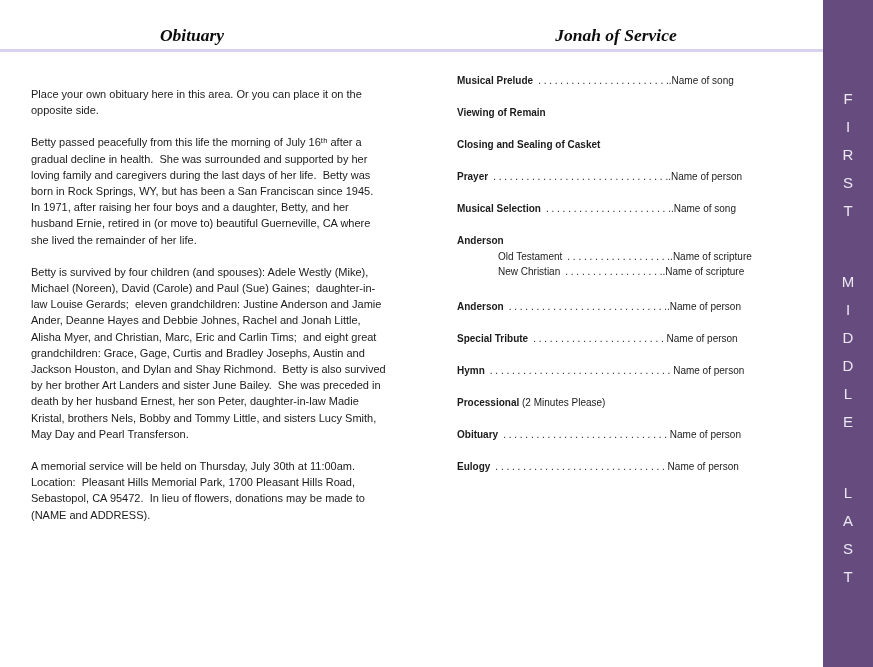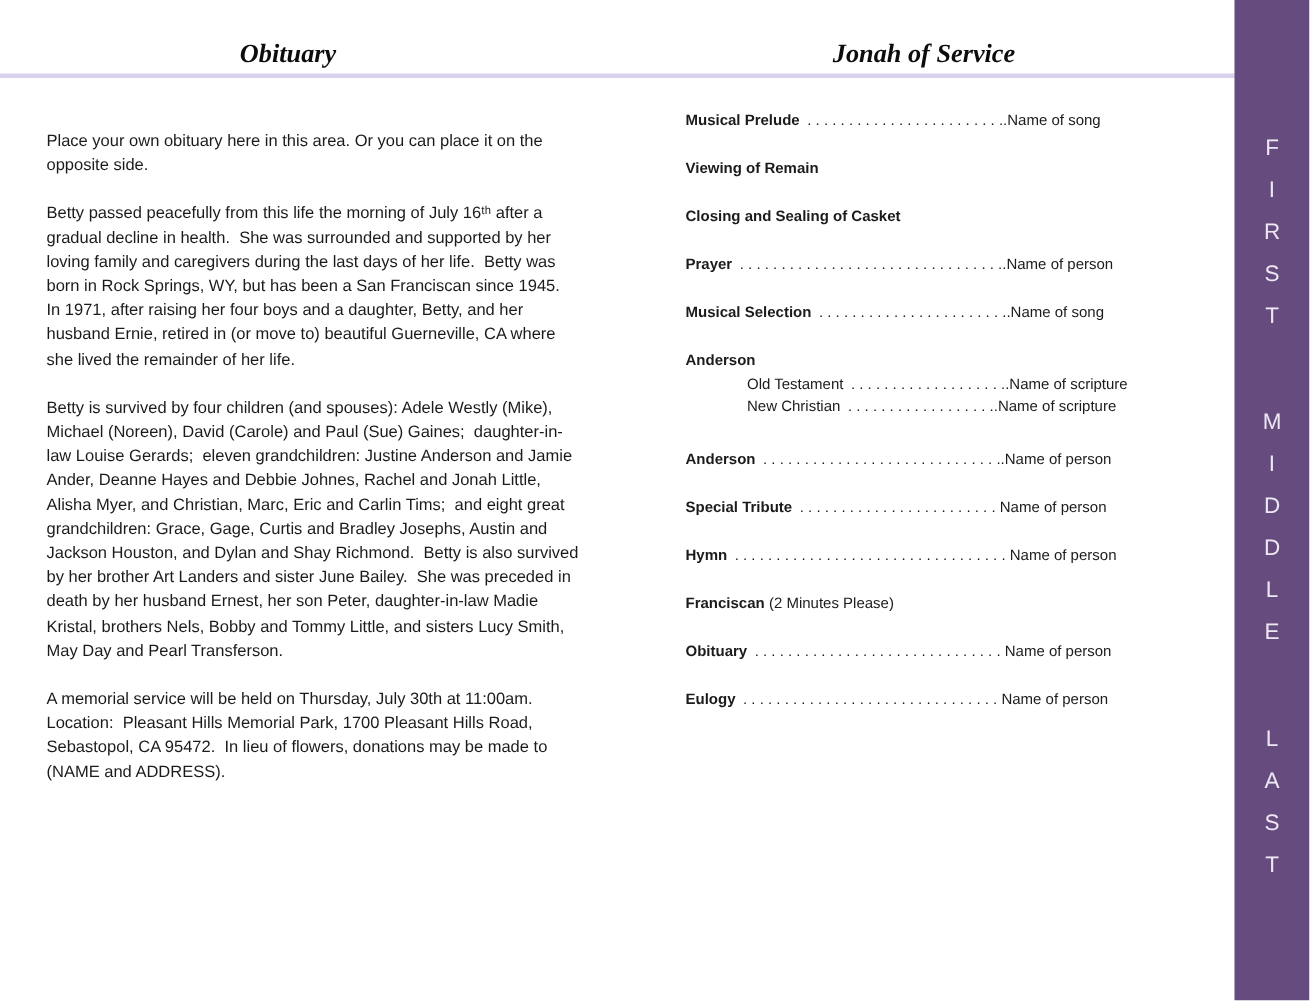--- a/index.html
+++ b/index.html
@@ -129,21 +129,21 @@
 
     <div class="oos-row">
       <span class="oos-label">Special Tribute</span><span class="oos-leader">. . . . . . . . . . . . . . . . . . . .  . . . .</span><span class="oos-value"> Name of person</span>
     </div>
 
     <div class="oos-row">
       <span class="oos-label">Hymn</span><span class="oos-leader">. . . . . . . . . . . . . . . . . . . . . . . . . . . . . . . . .</span><span class="oos-value"> Name of person</span>
     </div>
 
     <div class="oos-row">
-      <span class="oos-label">Franciscan</span><span class="oos-suffix"> (2 Minutes Please)</span>
+      <span class="oos-label">Processional</span><span class="oos-suffix"> (2 Minutes Please)</span>
     </div>
 
     <div class="oos-row">
       <span class="oos-label">Obituary</span><span class="oos-leader">. . . . . . . . . . . . . . . . . . . . . . . . . . . . . .</span><span class="oos-value"> Name of person</span>
     </div>
 
     <div class="oos-row">
       <span class="oos-label">Eulogy</span><span class="oos-leader">. . . . . . . . . . . . . . . . . . . . . . . . . . . . . . .</span><span class="oos-value"> Name of person</span>
     </div>
 

